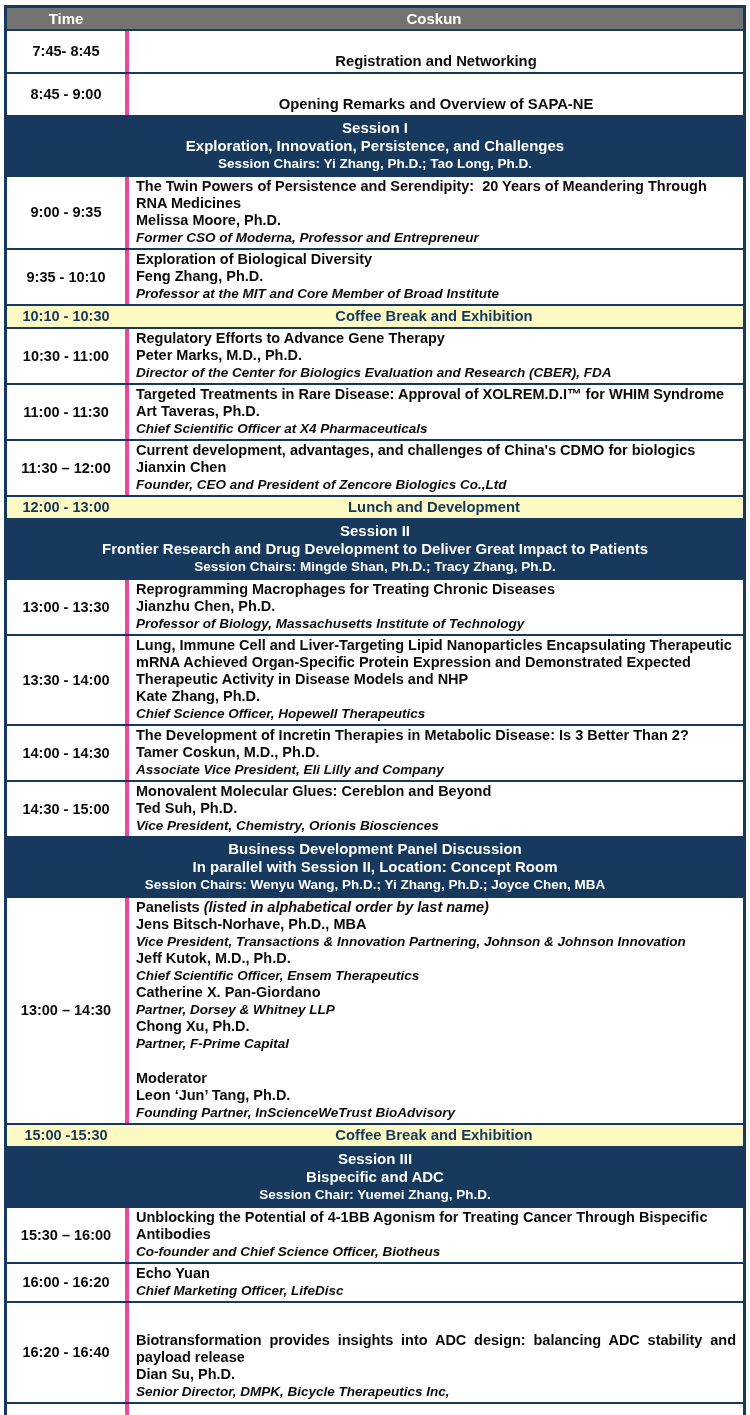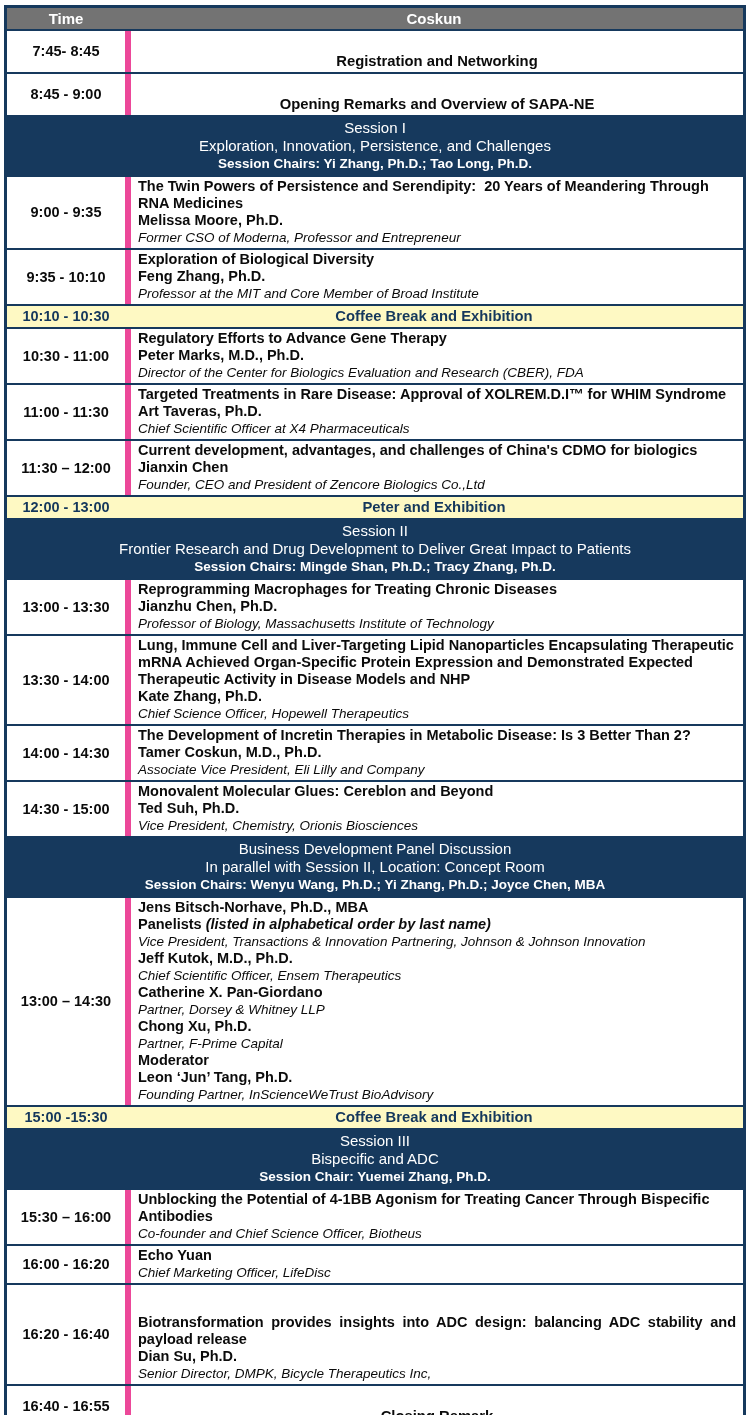--- a/index.html
+++ b/index.html
@@ -6,21 +6,21 @@
   body{
     width:750px;height:1415px;box-sizing:border-box;
     padding:5px 4px 6px 4px;
     font-family:"Liberation Sans",sans-serif;color:#0b0b0b;
     -webkit-font-smoothing:antialiased;
   }
   .table{border:3px solid #16395D;}
   .row{display:flex;border-top:2px solid #16395D;background:#fff;align-items:stretch;}
   .row:first-child{border-top:none;}
   .time{
-    flex:0 0 116px;border-right:6px solid #ec4899;
+    flex:0 0 116px;border-right:4px solid #ec4899;
     display:flex;align-items:center;justify-content:center;
     font-weight:bold;font-size:14.5px;text-align:center;padding:2px 1px;line-height:17px;
   }
   .event{flex:1;min-width:0;}
   
   .head{background:#737373;color:#ffffff;}
   .head .time{border-right:none;font-size:15px;}
   .head .event{display:flex;align-items:center;justify-content:center;
     font-weight:bold;font-size:15px;padding:2px 0;line-height:17px;}
   
@@ -31,29 +31,29 @@
   .break .time{border-right:none;color:#14375C;}
   .break .event{display:flex;align-items:center;justify-content:center;
     font-weight:bold;font-size:14.8px;padding:2px 4px;line-height:17px;color:#14375C;}
   
   .banquet{background:#16395D;color:#ffffff;}
   .banquet .time{border-right:none;color:#ffffff;}
   .banquet .event{display:flex;align-items:center;justify-content:center;
     font-weight:bold;font-size:14.8px;padding:3px 4px;line-height:18px;}
   
   .session{background:#16395D;color:#ffffff;display:block;text-align:center;padding:2px 6px 3px;}
-  .session .l1,.session .l2{font-weight:normal;font-size:15px;line-height:18px;}
+  .session .l1,.session .l2{font-weight:bold;font-size:15px;line-height:18px;}
   .session .chairs{font-size:13.5px;line-height:17px;font-weight:bold;}
   
   .talk .event,.panel .event{padding:1px 7px 2px;}
   .title,.speaker{font-weight:bold;font-size:14.5px;line-height:17px;}
   .title{white-space:pre-wrap;}
   .title.justify{text-align:justify;white-space:normal;margin-top:28px;}
-  .affil{font-style:italic;font-size:13.5px;line-height:17px;}
-  .mod-gap{margin-top:0;}
+  .affil{font-style:italic;font-size:13.5px;line-height:17px;font-weight:bold;}
+  .mod-gap{margin-top:18px;}
 </style>
 </head>
 <body>
 
 <div class="table">
 
   <div class="row head">
     <div class="time">Time</div>
     <div class="event">Coskun</div>
   </div>
@@ -119,21 +119,21 @@
     <div class="time">11:30 – 12:00</div>
     <div class="event">
       <div class="title">Current development, advantages, and challenges of China's CDMO for biologics</div>
       <div class="speaker">Jianxin Chen</div>
       <div class="affil">Founder, CEO and President of Zencore Biologics Co.,Ltd</div>
     </div>
   </div>
 
   <div class="row break">
     <div class="time">12:00 - 13:00</div>
-    <div class="event">Peter and Exhibition</div>
+    <div class="event">Lunch and Development</div>
   </div>
 
   <div class="row session">
     <div class="l1">Session II</div>
     <div class="l2">Frontier Research and Drug Development to Deliver Great Impact to Patients</div>
     <div class="chairs">Session Chairs: Mingde Shan, Ph.D.; Tracy Zhang, Ph.D.</div>
   </div>
 
   <div class="row talk">
     <div class="time">13:00 - 13:30</div>
@@ -173,22 +173,22 @@
 
   <div class="row session">
     <div class="l1">Business Development Panel Discussion</div>
     <div class="l2">In parallel with Session II, Location: Concept Room</div>
     <div class="chairs">Session Chairs: Wenyu Wang, Ph.D.; Yi Zhang, Ph.D.; Joyce Chen, MBA</div>
   </div>
 
   <div class="row panel">
     <div class="time">13:00 – 14:30</div>
     <div class="event">
+      <div class="speaker"><span>Panelists</span> <span style="font-style:italic">(listed in alphabetical order by last name)</span></div>
       <div class="speaker">Jens Bitsch-Norhave, Ph.D., MBA</div>
-      <div class="speaker"><span>Panelists</span> <span style="font-style:italic">(listed in alphabetical order by last name)</span></div>
       <div class="affil">Vice President, Transactions &amp; Innovation Partnering, Johnson &amp; Johnson Innovation</div>
       <div class="speaker">Jeff Kutok, M.D., Ph.D.</div>
       <div class="affil">Chief Scientific Officer, Ensem Therapeutics</div>
       <div class="speaker">Catherine X. Pan-Giordano</div>
       <div class="affil">Partner, Dorsey &amp; Whitney LLP</div>
       <div class="speaker">Chong Xu, Ph.D.</div>
       <div class="affil">Partner, F-Prime Capital</div>
       <div class="speaker mod-gap">Moderator</div>
       <div class="speaker">Leon ‘Jun’ Tang, Ph.D.</div>
       <div class="affil">Founding Partner, InScienceWeTrust BioAdvisory</div>

